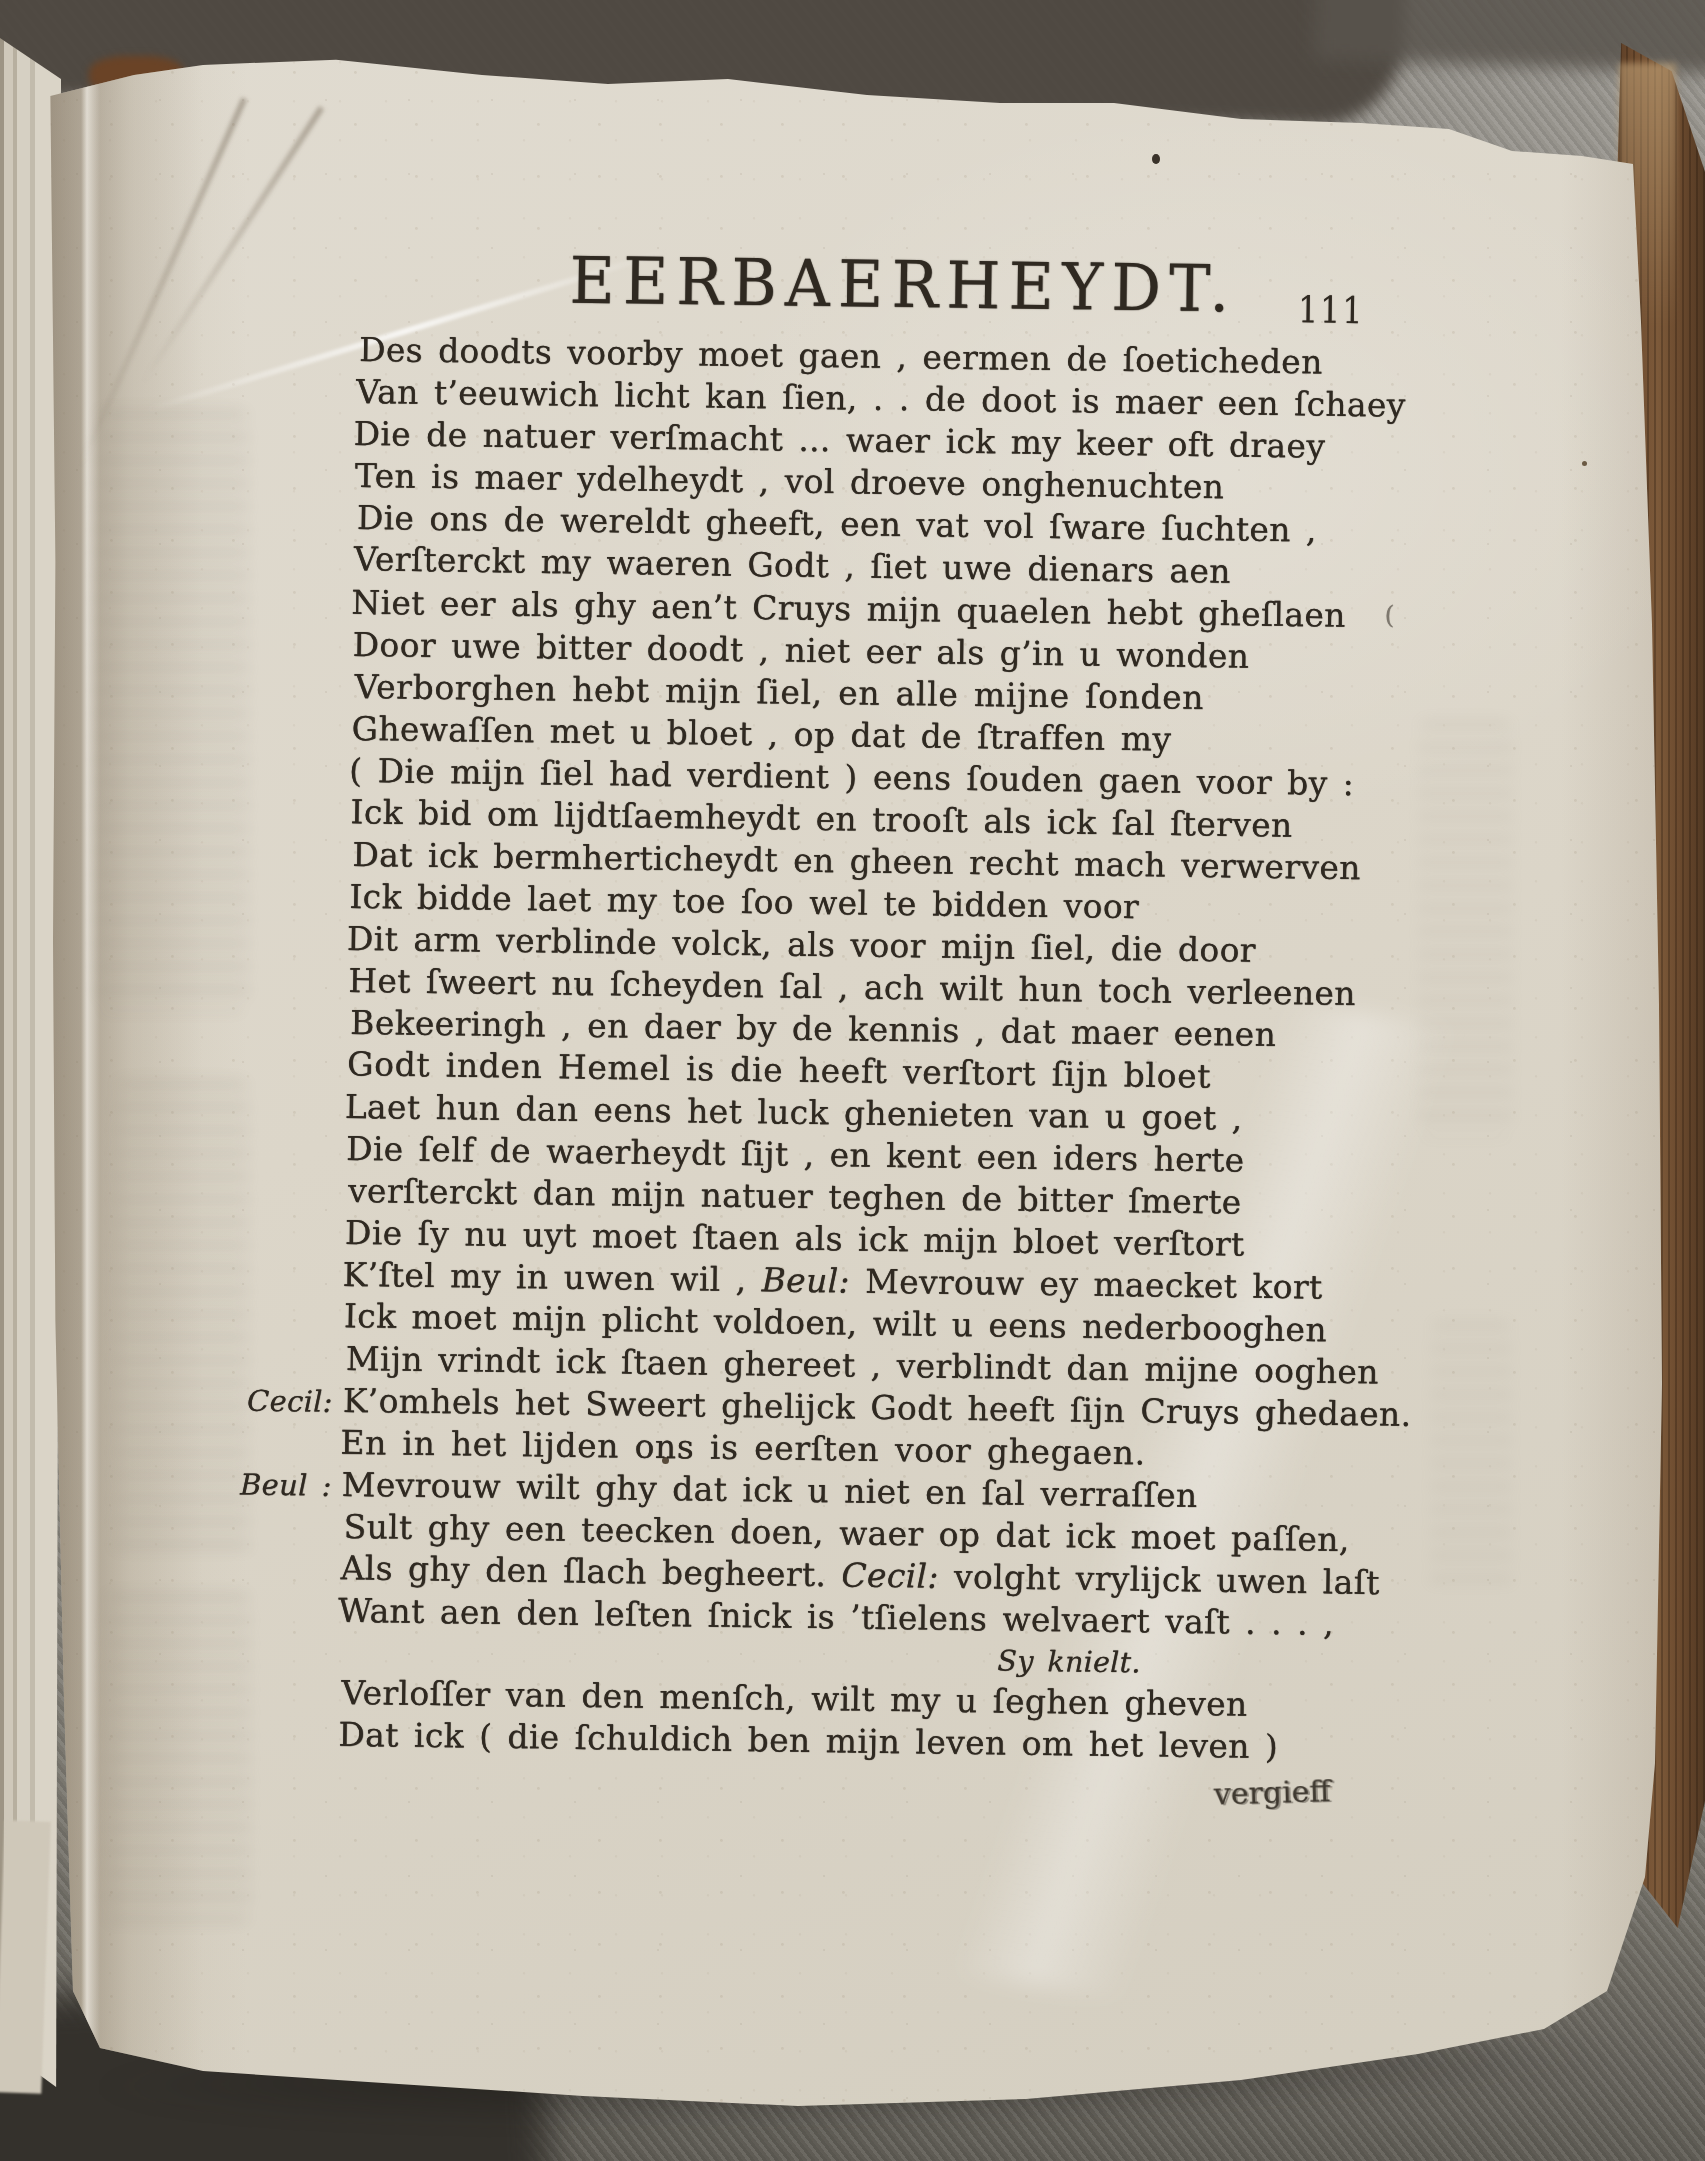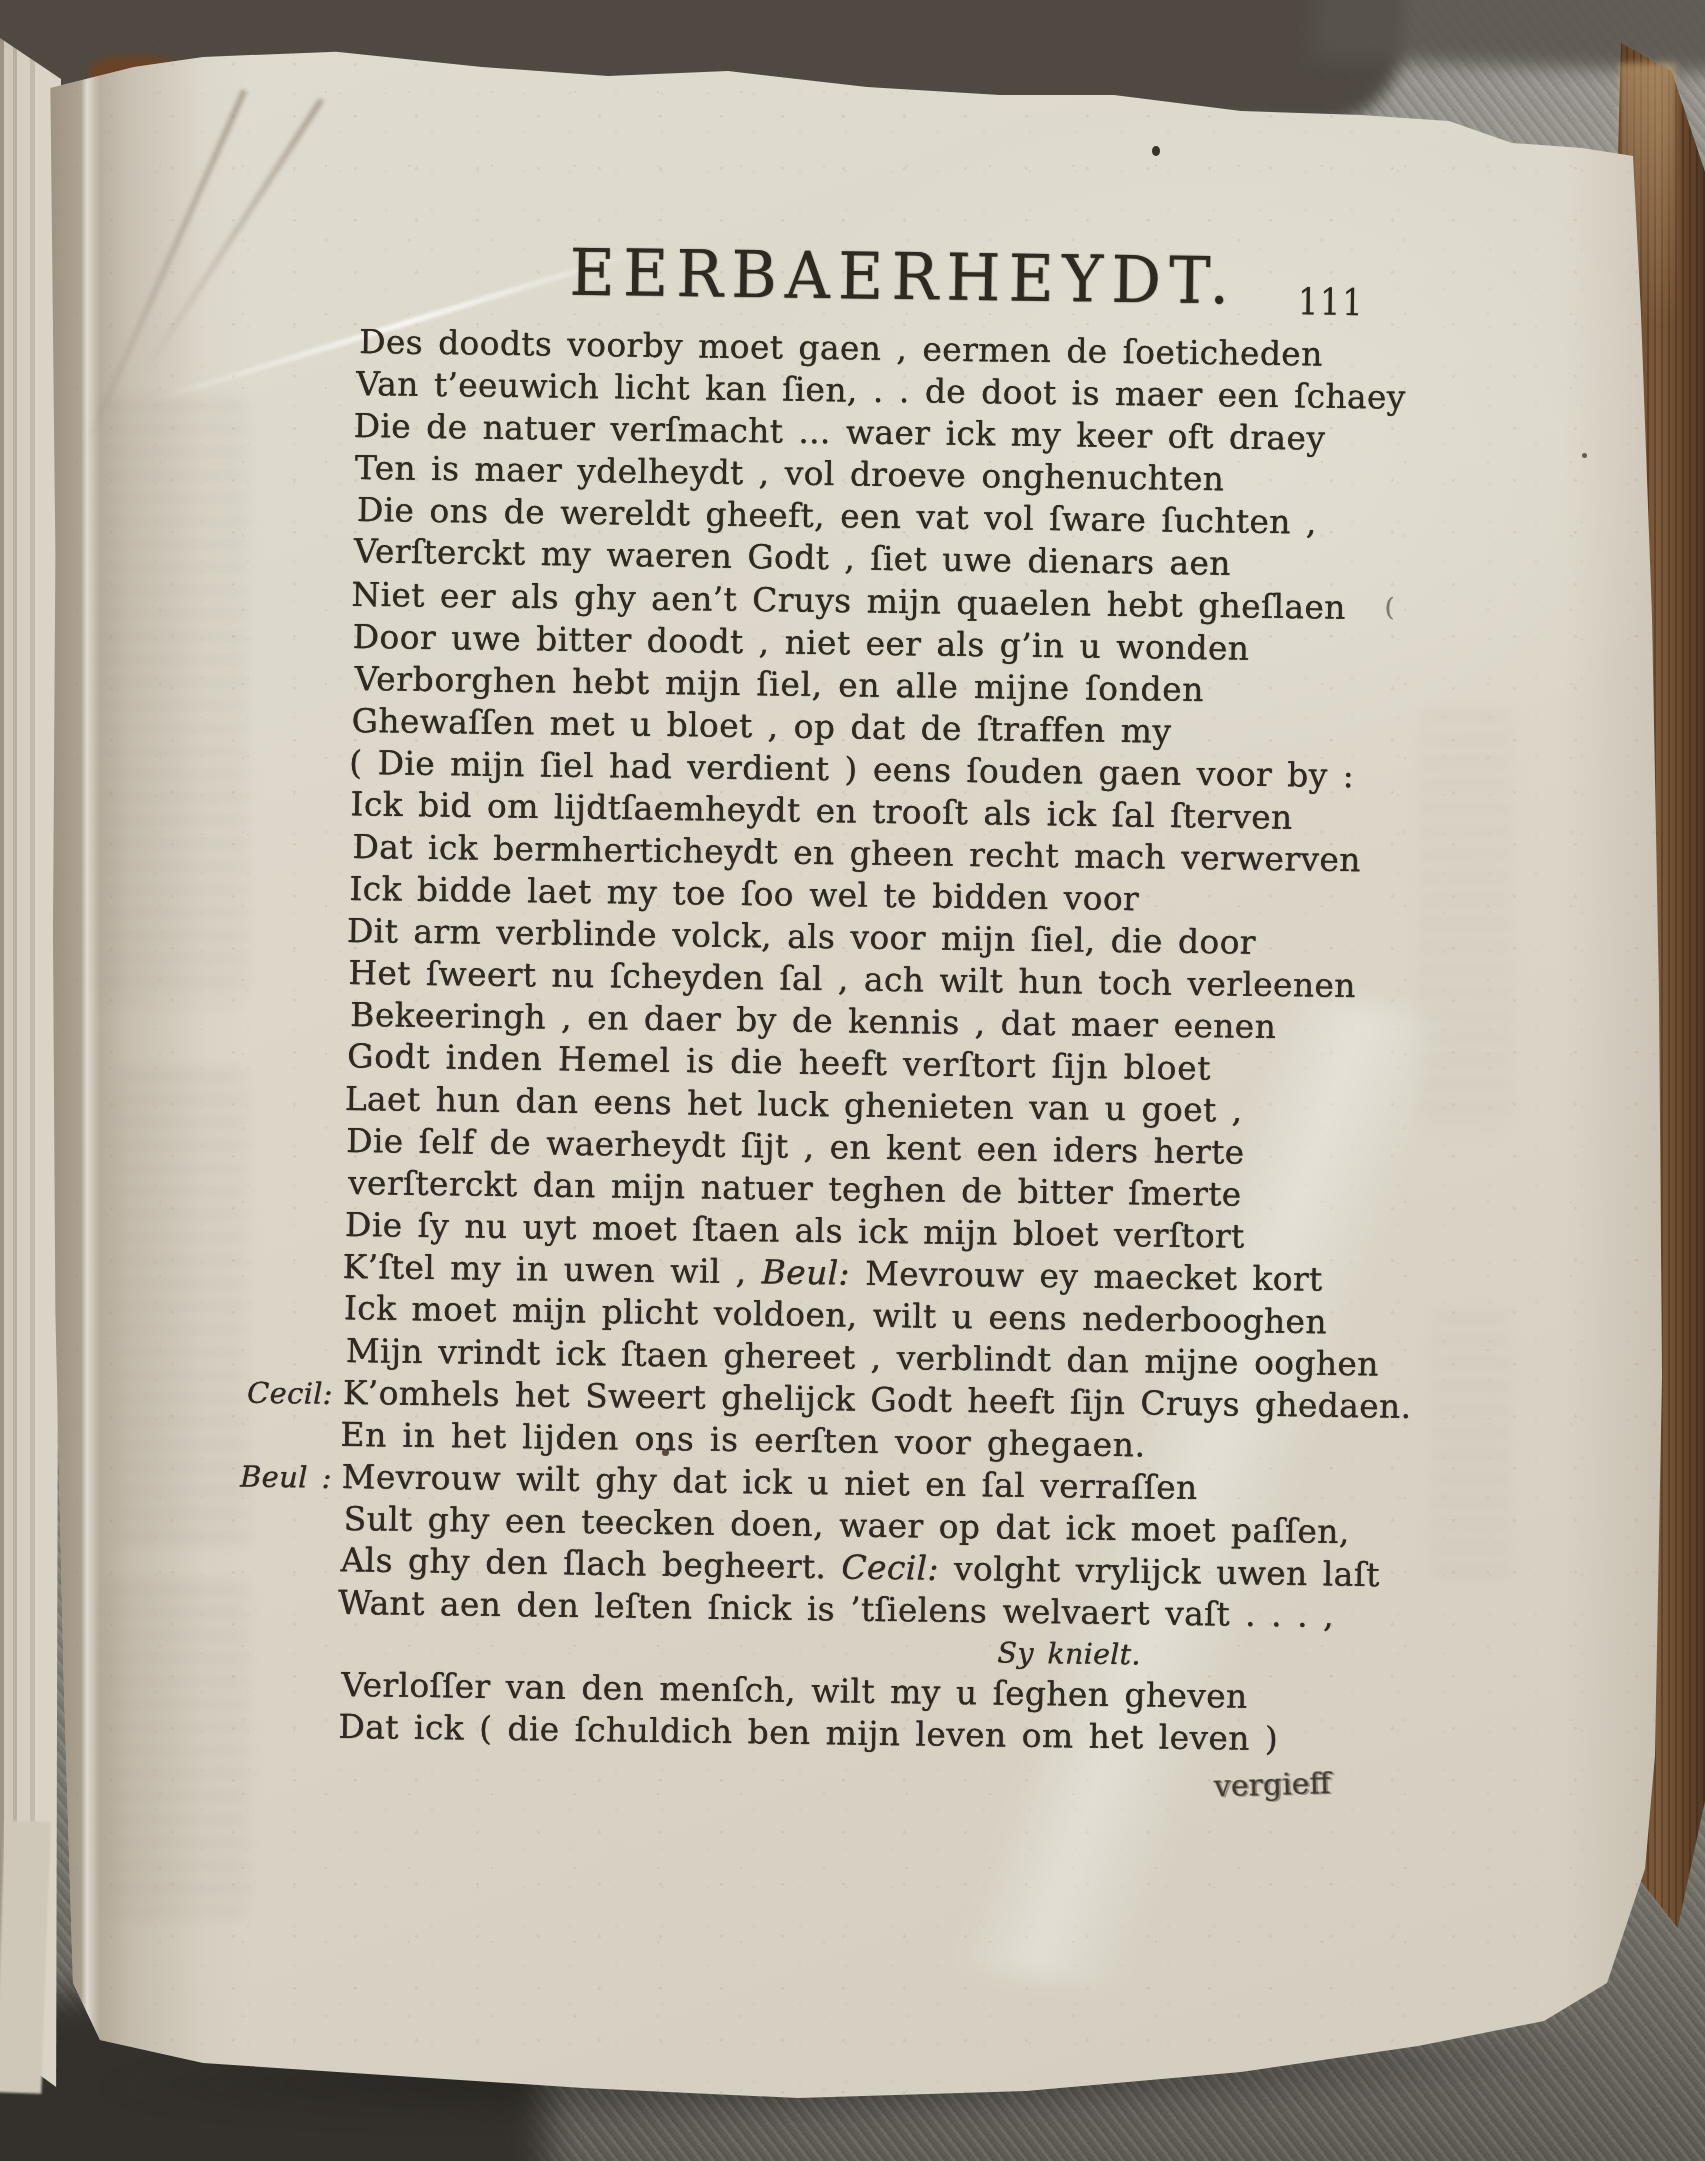--- a/index.html
+++ b/index.html
@@ -52,21 +52,21 @@
       repeating-linear-gradient(90deg, rgba(30,18,8,.28) 0 2.5px, rgba(0,0,0,0) 2.5px 7px),
       linear-gradient(90deg,#4f3520 0%,#6d4b2f 28%,#7d5a3a 52%,#6b4a2e 74%,#503722 100%);
     clip-path:polygon(16% 0,66% 1.5%,100% 7%,100% 93%,72% 100%,28% 97%,10% 58%,3% 24%);
   }
   .leather-worn{
     position:absolute; left:1619px; top:63px; width:57px; height:266px;
     background:linear-gradient(180deg, #c2a277, rgba(194,162,119,0)); opacity:.6; filter:blur(3.2px);
   }
   
   .paper{
-    position:absolute; left:39px; top:48px; width:1623px; height:2063px;
+    position:absolute; left:39px; top:56px; width:1623px; height:2063px;
     background:
       radial-gradient(822px 601px at 72% 20%, rgba(255,255,255,.16), transparent 62%),
       linear-gradient(90deg, rgba(138,118,92,.30) 0, rgba(160,145,120,.13) 95px, rgba(0,0,0,0) 209px),
       linear-gradient(270deg, rgba(130,110,88,.17) 0, rgba(0,0,0,0) 101px),
       linear-gradient(160deg,#e0dbd0 0%,#dcd6c9 45%,#d4cec0 100%);
     clip-path:polygon(11.4px 40px,95px 19px,164px 8.9px,297px 3.8px,443px 19px,569px 28px,689px 23px,828px 39px,961px 47px,1075px 47px,1202px 63px,1322px 67px,1410px 73px,1473px 95px,1543px 100px,1594px 108px,1602px 266px,1613px 569px,1620px 949px,1623px 1328px,1616px 1707px,1606px 1821px,1568px 1935px,1505px 1973px,1379px 1998px,1202px 2024px,987px 2043px,759px 2050px,544px 2040px,329px 2026px,164px 2015px,61px 1992px,34px 1935px,25px 1644px,16.4px 1265px,14px 885px,16.4px 506px);
   }
   .paper::before{ 
     content:""; position:absolute; inset:0; pointer-events:none;
     background:

